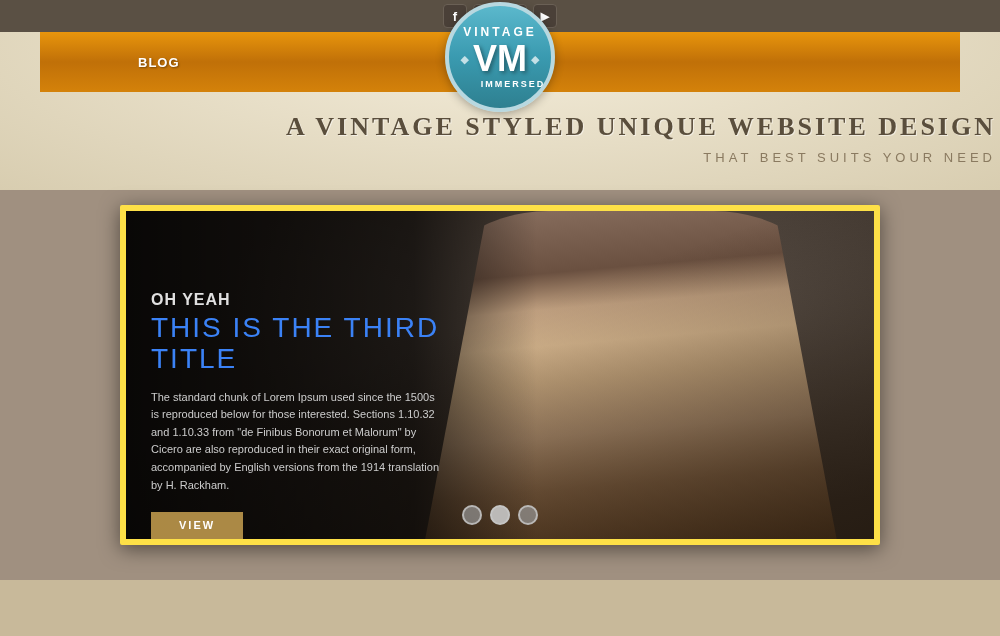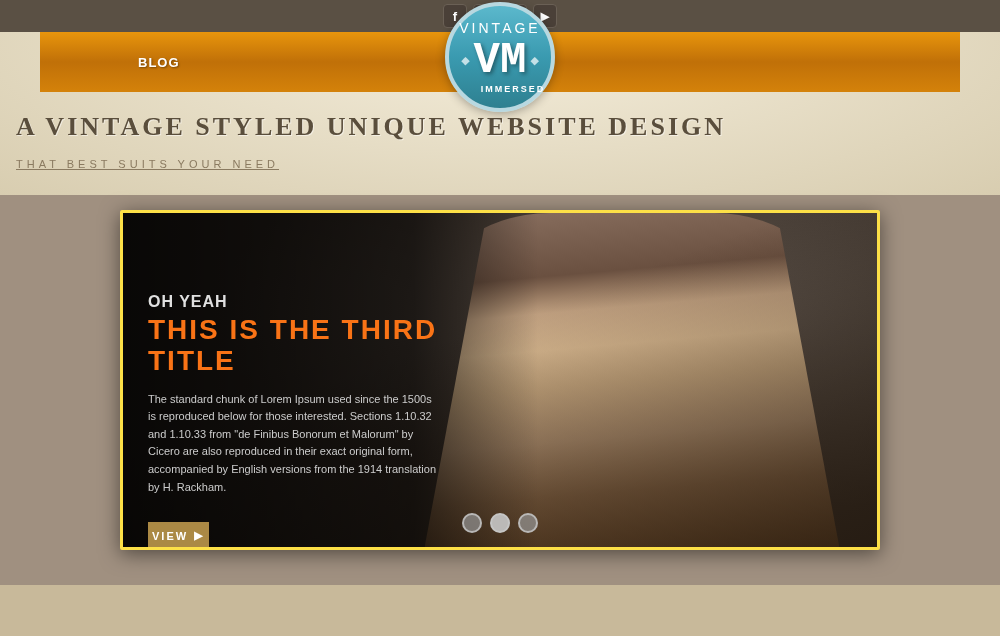--- a/index.html
+++ b/index.html
@@ -98,81 +98,80 @@
       border: 4px solid #b8d8e0;
       display: flex;
       flex-direction: column;
       align-items: center;
       justify-content: center;
       z-index: 10;
       box-shadow: 0 2px 10px rgba(0,0,0,0.3);
     }
     .logo-vintage {
       color: white;
-      font-size: 14px;
+      font-size: 12px;
       letter-spacing: 3px;
-      font-weight: normal;
+      font-weight: bold;
       text-transform: uppercase;
       margin-bottom: 2px;
     }
     .logo-vm {
       color: white;
-      font-size: 44px;
+      font-size: 36px;
       font-weight: bold;
       line-height: 1;
-      font-family: Liberation Mono, monospace;
+      font-family: Liberation Sans, sans-serif;
       text-shadow: 2px 2px 4px rgba(0,0,0,0.4);
     }
     .logo-immersed {
       color: white;
       font-size: 9px;
       letter-spacing: 2px;
       font-weight: bold;
       text-transform: uppercase;
       margin-top: 2px;
       padding-left: 26px;
     }
 
     
     .tagline-area {
-      text-align: left;
-      padding: 20px 16px 15px;
+      text-align: right;
+      padding: 20px 4px 15px;
     }
     .main-title {
       font-size: 26px;
       font-weight: bold;
       color: #5a4e3c;
       letter-spacing: 3px;
       text-transform: uppercase;
       font-family: Georgia, serif;
       text-shadow: 1px 1px 0 rgba(255,255,255,0.5);
     }
     .sub-title {
-      font-size: 11px;
+      font-size: 13px;
       color: #8a7a60;
       letter-spacing: 4px;
       text-transform: uppercase;
-      margin-top: 16px;
-      text-decoration: underline;
+      margin-top: 8px;
     }
 
     
     .slider-container {
       background: #a09080;
       padding: 15px 0 15px;
       display: flex;
       justify-content: center;
       align-items: center;
       flex: 1;
     }
 
     .slider-frame {
       width: 760px;
       height: 340px;
-      border: 3px solid #fde047;
+      border: 6px solid #fde047;
       border-radius: 2px;
       overflow: hidden;
       position: relative;
       background: #1a1a1a;
       box-shadow: 0 4px 20px rgba(0,0,0,0.5);
     }
 
     
     .slide {
       width: 100%;
@@ -213,48 +212,49 @@
     }
     .slide-oh-yeah {
       font-size: 16px;
       font-weight: bold;
       letter-spacing: 1px;
       color: #e0e0e0;
       margin-bottom: 4px;
     }
     .slide-title {
       font-size: 28px;
-      font-weight: bold;
+      font-weight: normal;
       letter-spacing: 2px;
       text-transform: uppercase;
       line-height: 1.1;
       margin-bottom: 14px;
-      color: #f97316;
+      color: #3b82f6;
     }
     .slide-desc {
       font-size: 11px;
       line-height: 1.6;
       color: #ccc;
-      margin-bottom: 26px;
+      margin-bottom: 18px;
       max-width: 290px;
     }
 
     .view-btn {
       display: inline-flex;
       align-items: center;
       gap: 6px;
       background: rgba(200,160,80,0.85);
       color: white;
-      padding: 7px 4px;
+      padding: 7px 28px;
       font-size: 11px;
       font-weight: bold;
       letter-spacing: 2px;
       text-transform: uppercase;
       cursor: pointer;
       border: none;
+      flex-direction: column;
     }
 
     
     .slider-dots {
       position: absolute;
       bottom: 14px;
       left: 50%;
       transform: translateX(-50%);
       display: flex;
       gap: 8px;

